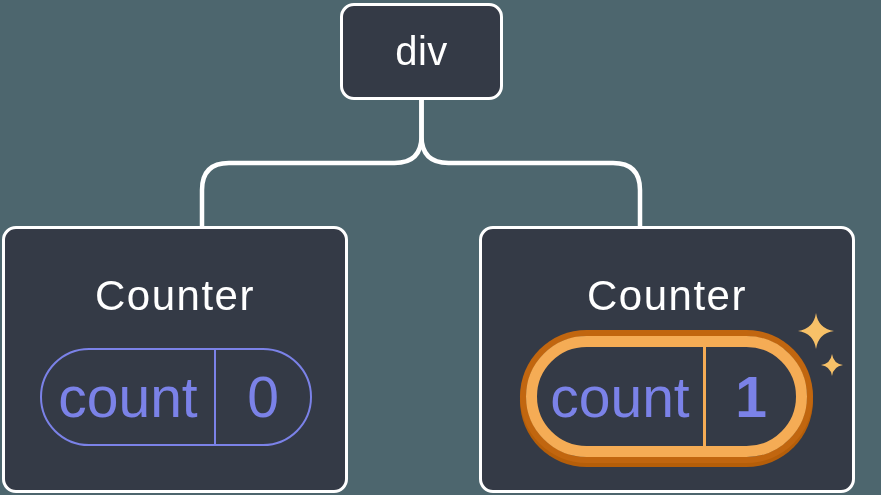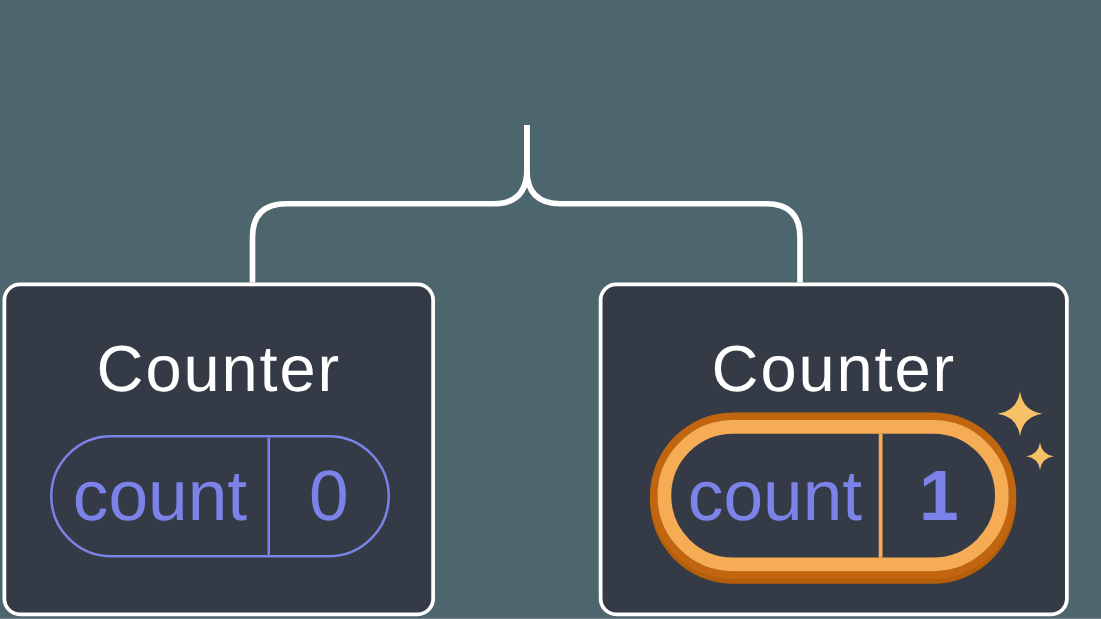--- a/index.html
+++ b/index.html
@@ -35,21 +35,21 @@
     letter-spacing: 0.5px;
   }
   .card-left  { left: 2px;   top: 226px; width: 346px; height: 267px; }
   .card-right { left: 479px; top: 226px; width: 376px; height: 267px; }
   .card-title {
     position: absolute;
     left: 0; right: 0; top: 43px;
     height: 48px;
     line-height: 48px;
     text-align: center;
-    font-size: 52px;
+    font-size: 42px;
     font-weight: 500;
     letter-spacing: 1.5px;
     color: #ffffff;
   }
   .state-pill {
     position: absolute;
     display: flex;
     box-sizing: border-box;
     border-radius: 999px;
     color: #7b82e8;
@@ -93,20 +93,23 @@
 </head>
 <body>
 
 <div class="stage">
 
   <svg class="connector-svg" viewBox="0 0 881 495" xmlns="http://www.w3.org/2000/svg">
     <path d="M421.5 100 V136 Q421.5 163 394.5 163 H229 Q202 163 202 190 V226" fill="none" stroke="#ffffff" stroke-width="4.5"></path>
     <path d="M421.5 100 V136 Q421.5 163 448.5 163 H613 Q640 163 640 190 V226" fill="none" stroke="#ffffff" stroke-width="4.5"></path>
   </svg>
 
+  <div class="tree-node root-node">
+    <span>div</span>
+  </div>
 
   <div class="tree-node card-left">
     <div class="card-title">Counter</div>
     <div class="state-pill pill-plain">
       <div class="pill-key">count</div>
       <div class="pill-value">0</div>
     </div>
   </div>
 
   <div class="tree-node card-right">

